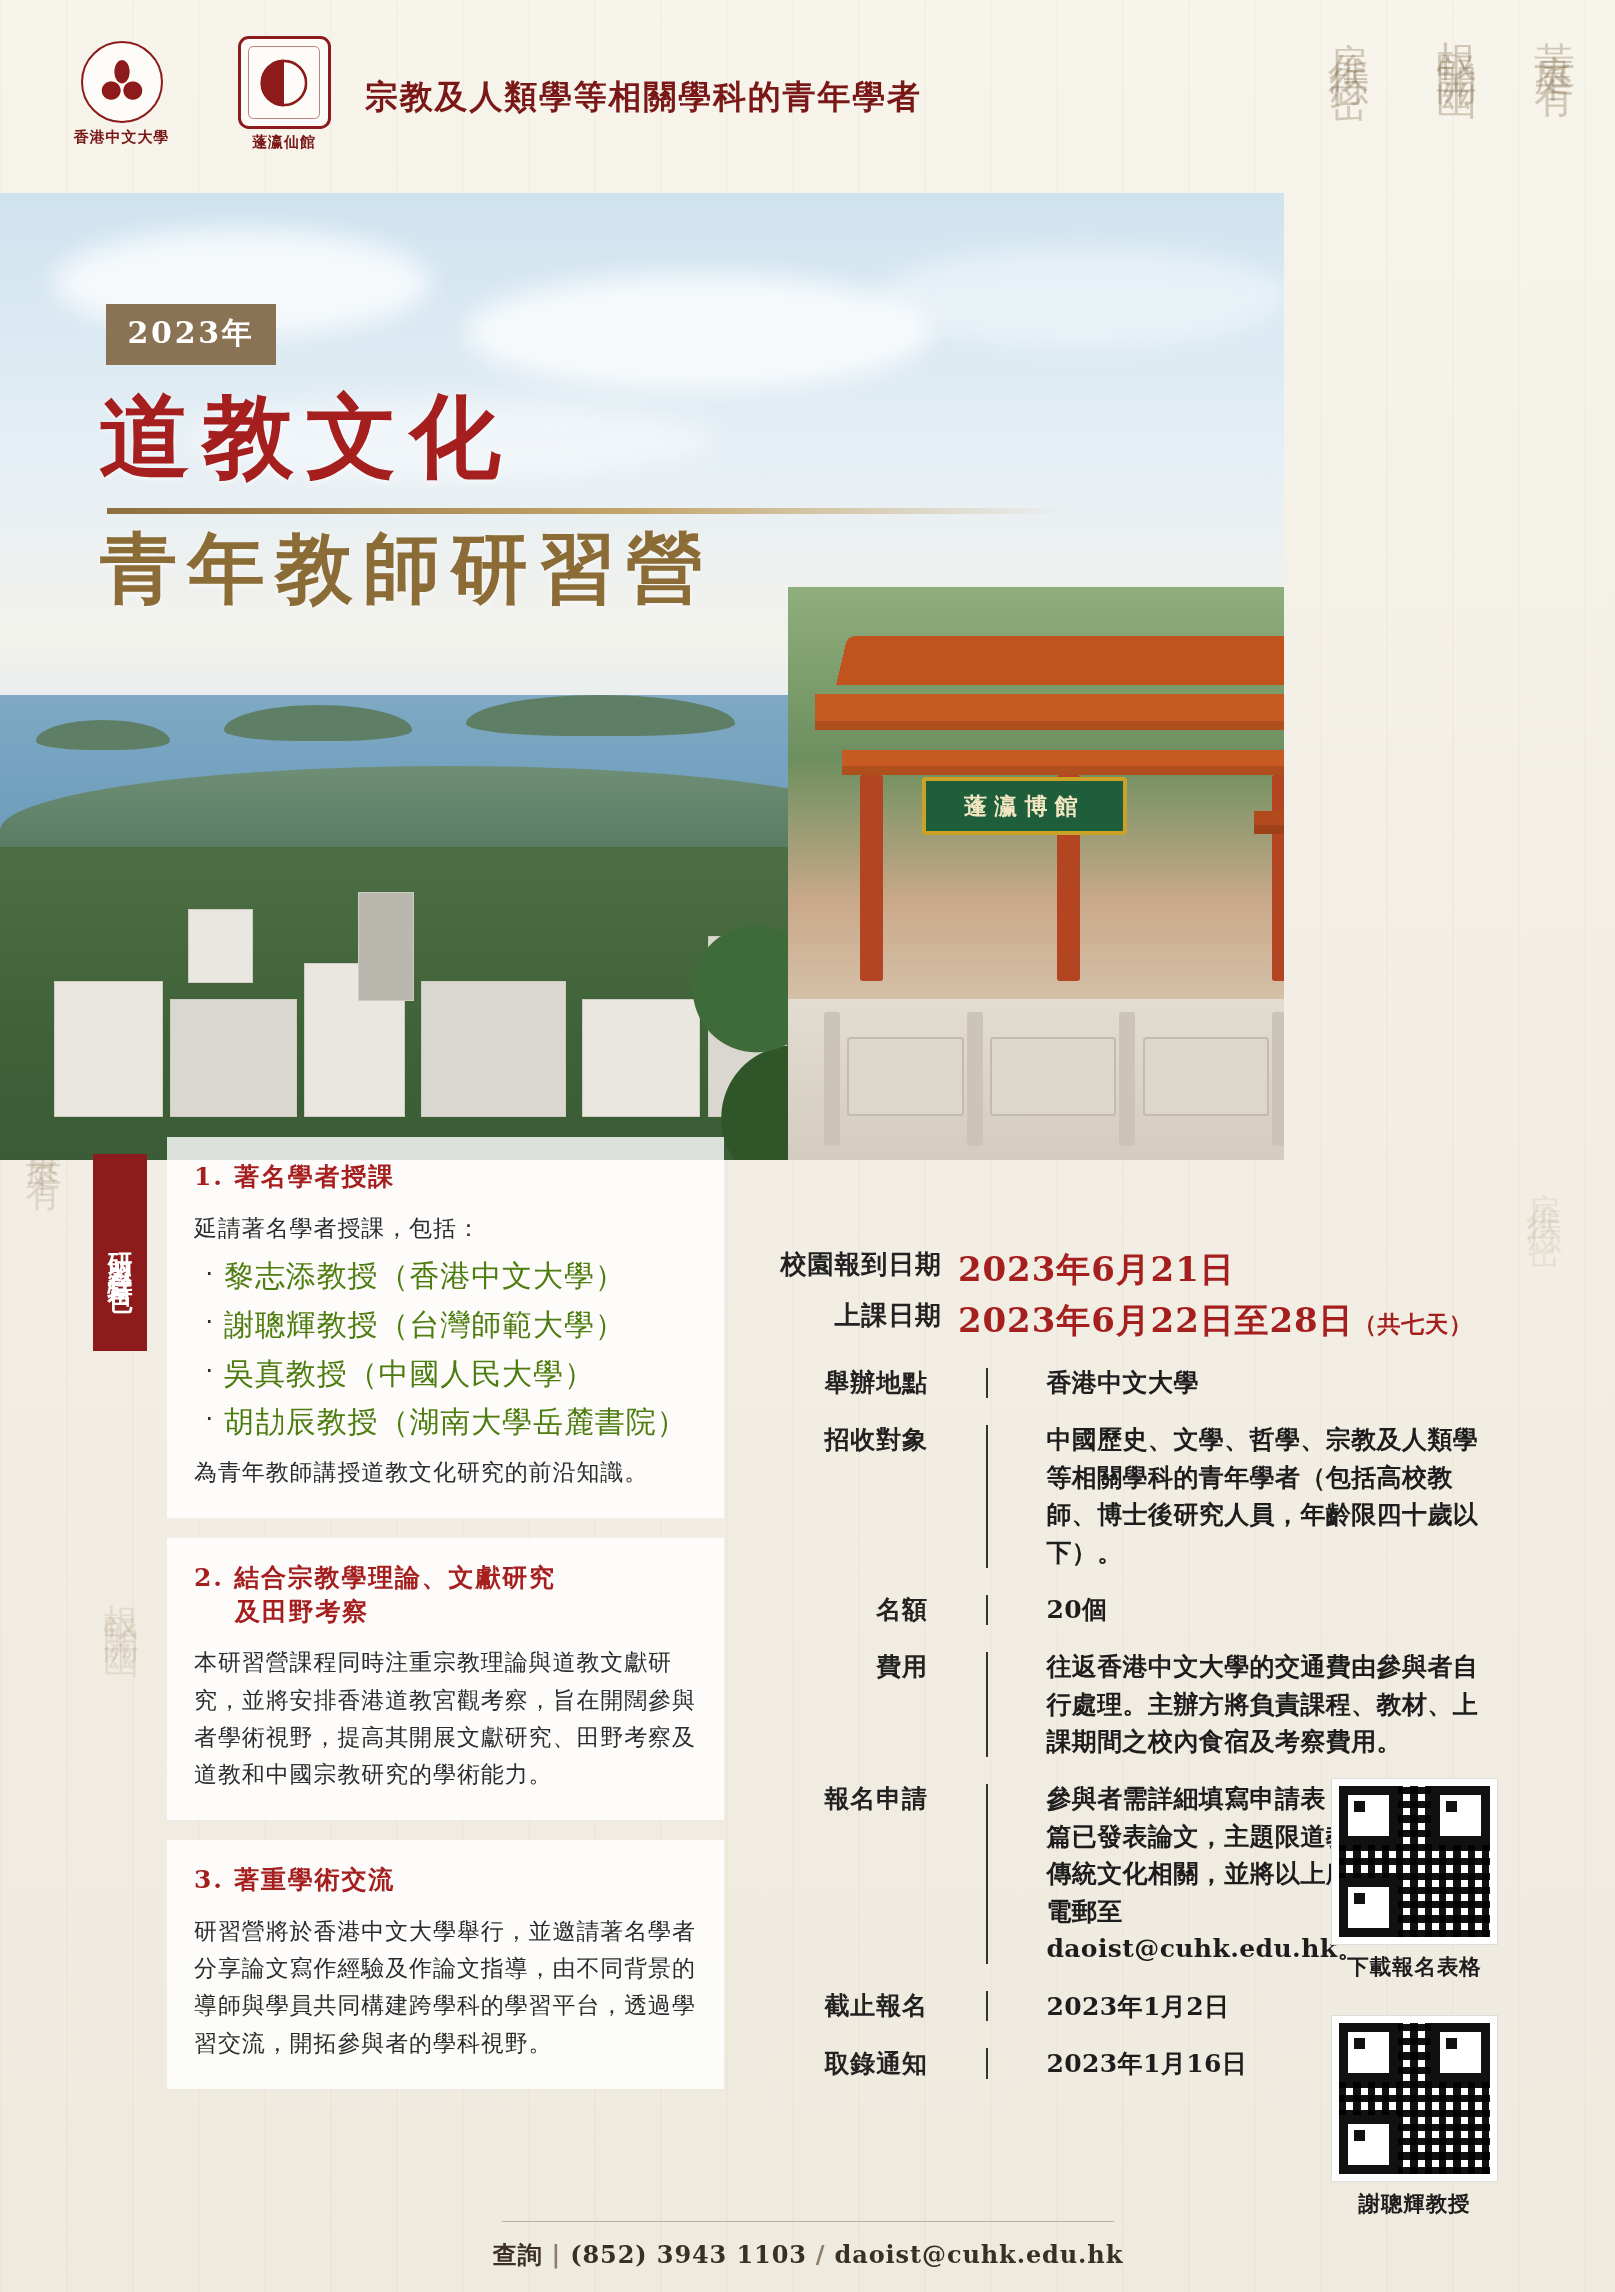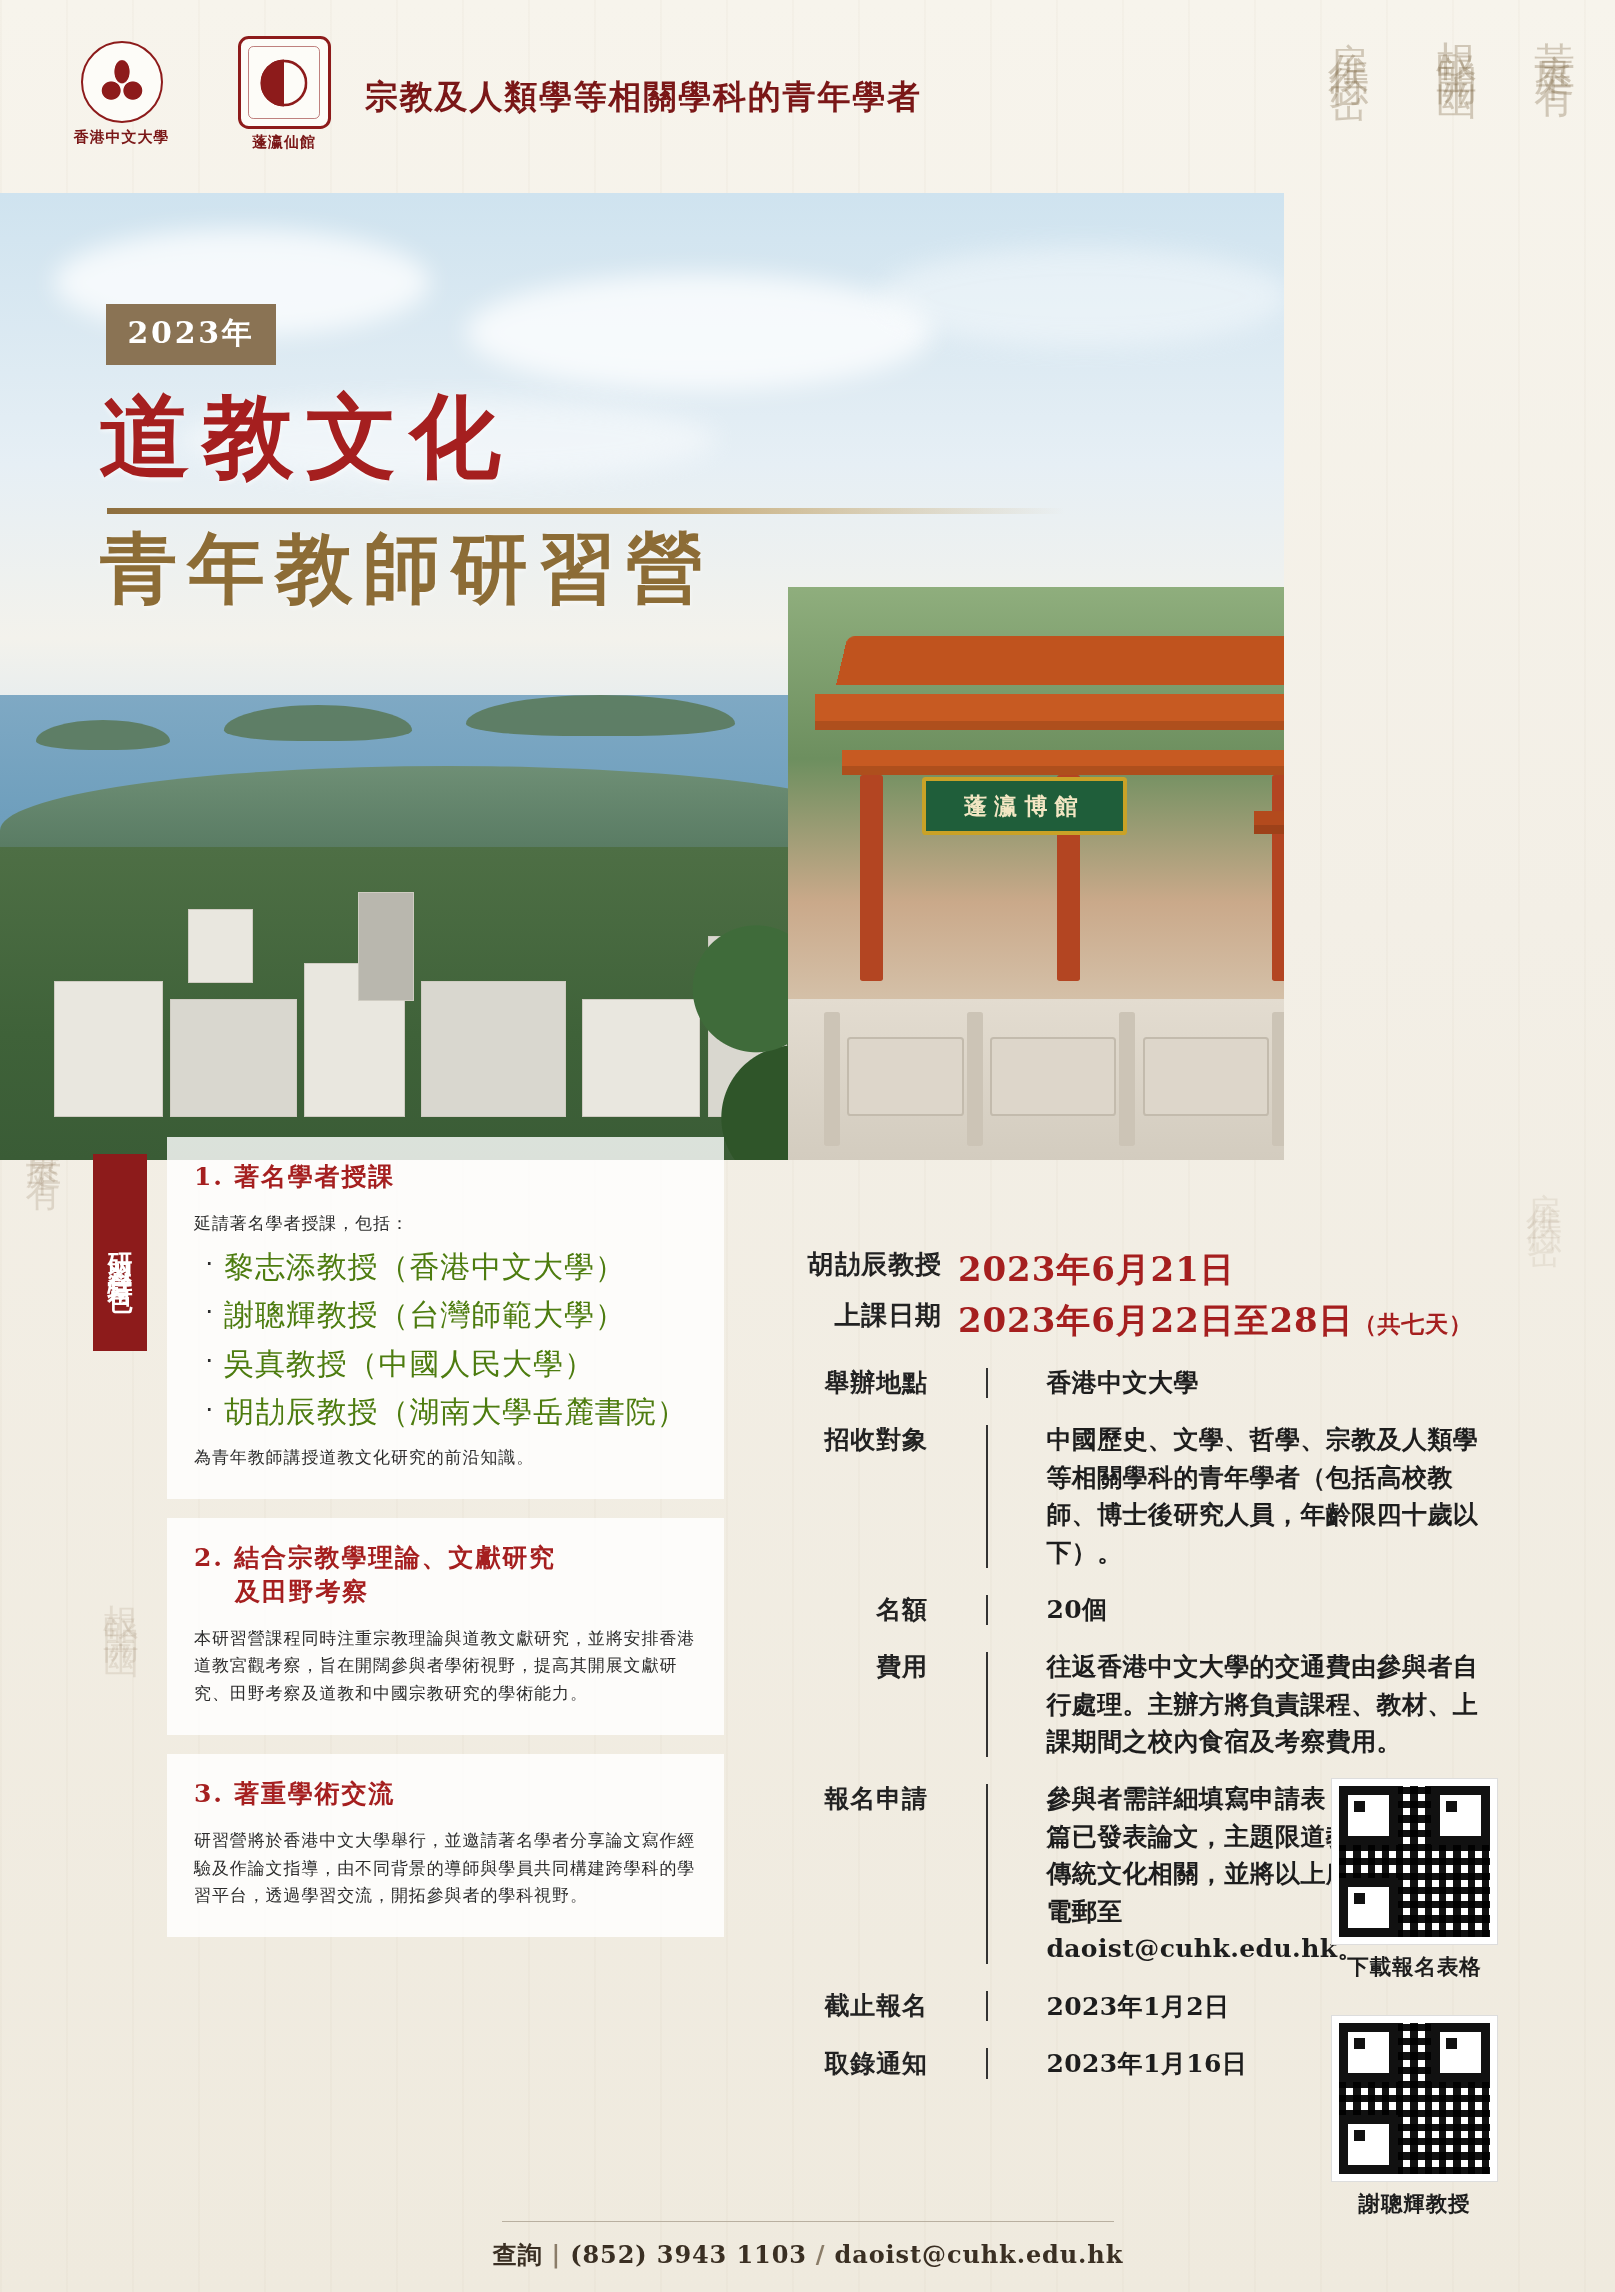--- a/index.html
+++ b/index.html
@@ -234,21 +234,21 @@
   .card h3{
     margin:0 0 16px 0;
     font-family:"DejaVu Serif","Liberation Serif",serif;
     font-size:25px;font-weight:bold;color:#a51f1f;letter-spacing:1.8px;
     line-height:1.35;
   }
   .card h3.indent2{ text-indent:41px; }
   .card p{
     margin:0;
     font-family:"DejaVu Serif","Liberation Serif",serif;
-    font-size:17px;line-height:1.62;color:#2c2c2c;letter-spacing:0.9px;
+    font-size:23px;line-height:1.62;color:#2c2c2c;letter-spacing:0.9px;
   }
   .bullets{
     margin:5.4px 0 7.2px 0;padding:0;list-style:none;
   }
   .bullets li{
     font-family:Liberation Sans, sans-serif;
     font-size:30px;line-height:1.62;color:#4d7c0f;letter-spacing:0.9px;
     padding-left:30px;position:relative;
   }
   .bullets li::before{
@@ -437,21 +437,21 @@
   <div class="card">
     <h3>3. 著重學術交流</h3>
     <p>研習營將於香港中文大學舉行，並邀請著名學者分享論文寫作經驗及作論文指導，由不同背景的導師與學員共同構建跨學科的學習平台，透過學習交流，開拓參與者的學科視野。</p>
   </div>
 
 </div>
 
 <div class="info">
 
   <div class="info-hl">
-    <div class="lbl">胡劼辰教授</div>
+    <div class="lbl">校園報到日期</div>
     <div class="val">2023年6月21日</div>
   </div>
 
   <div class="info-hl">
     <div class="lbl">上課日期</div>
     <div class="val">
       <span>2023年6月22日至28日</span><span class="small">（共七天）</span>
     </div>
   </div>
 

